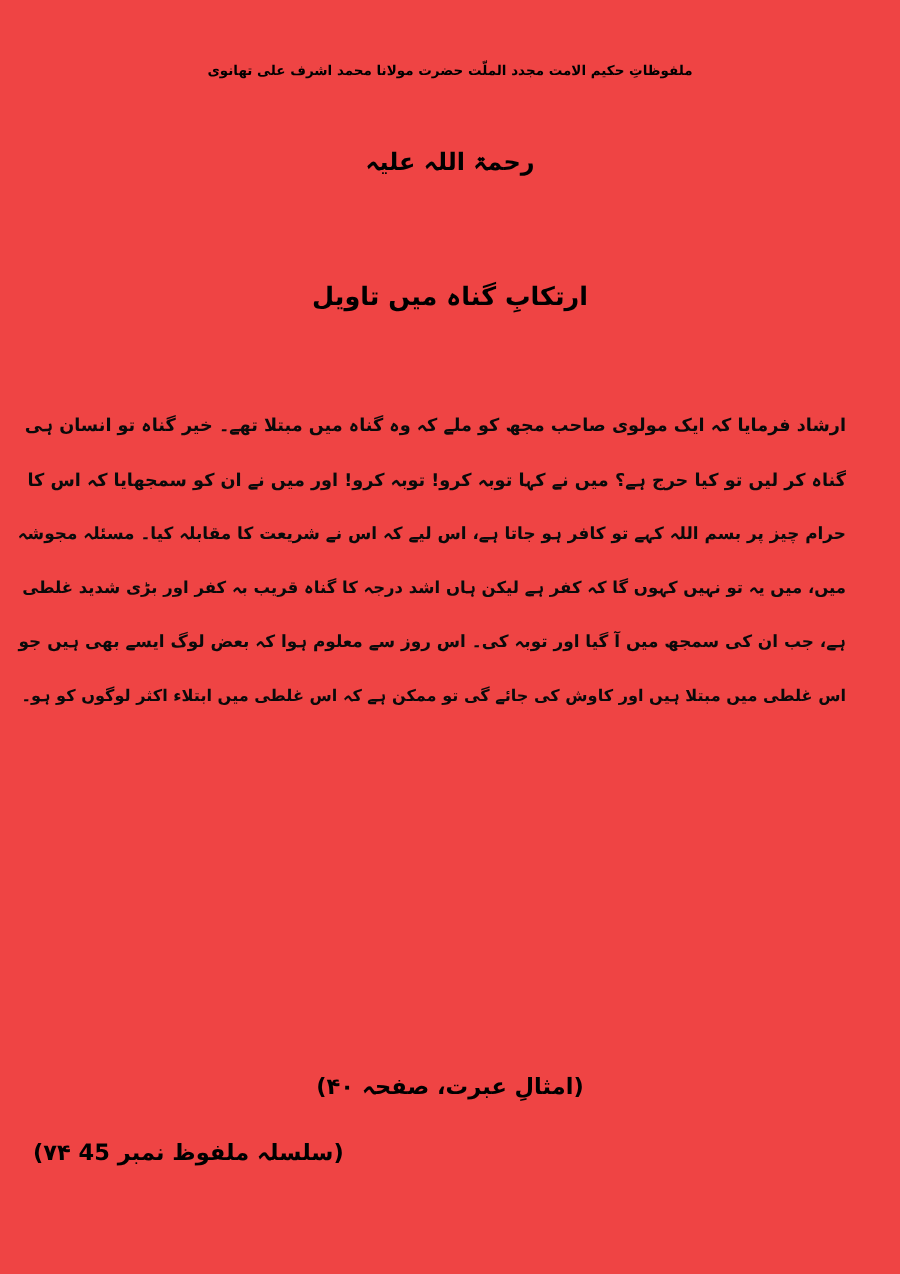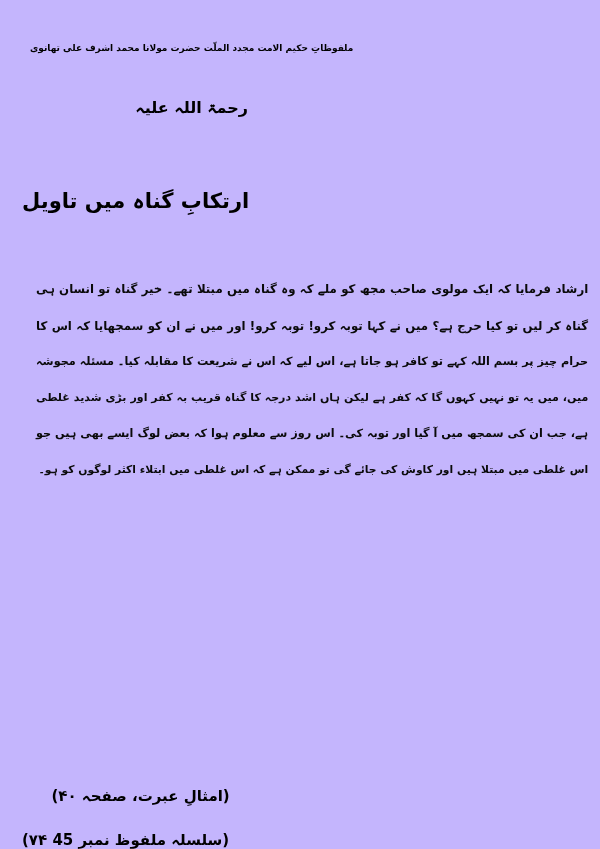--- a/index.html
+++ b/index.html
@@ -12,26 +12,25 @@
     width: 600px;
     height: 849px;
     overflow: hidden;
     font-family: "DejaVu Sans", sans-serif;
     color: #0a0a0a;
   }
   .page {
     position: relative;
     width: 600px;
     height: 849px;
-    background: #c4b5fd;
+    background: #ef4444;
     box-sizing: border-box;
     padding: 0 22px;
     display: flex;
     flex-direction: column;
-    align-items: flex-end;
   }
 
   
   .header {
     margin-top: 42px;
     text-align: center;
   }
   .doc-title {
     direction: rtl;
     font-family: "DejaVu Sans", sans-serif;
@@ -50,21 +49,21 @@
     font-weight: 700;
     line-height: 1.5;
     color: #000000;
   }
 
   
   .section-heading {
     direction: rtl;
     text-align: center;
     margin-top: 66px;
-    font-size: 21px;
+    font-size: 17px;
     font-weight: 700;
     line-height: 1.5;
     color: #000000;
   }
 
   
   .body-block {
     direction: rtl;
     margin-top: 52px;
     padding: 0 14px;
@@ -81,20 +80,21 @@
     white-space: nowrap;
   }
   .body-line:last-child {
     text-align-last: right;
   }
 
   
   .footer {
     direction: rtl;
     margin-top: auto;
+    padding-bottom: 72px;
   }
   .citation-primary {
     direction: rtl;
     text-align: center;
     font-size: 15px;
     font-weight: 700;
     color: #000000;
     margin-bottom: 26px;
   }
   .citation-secondary {

